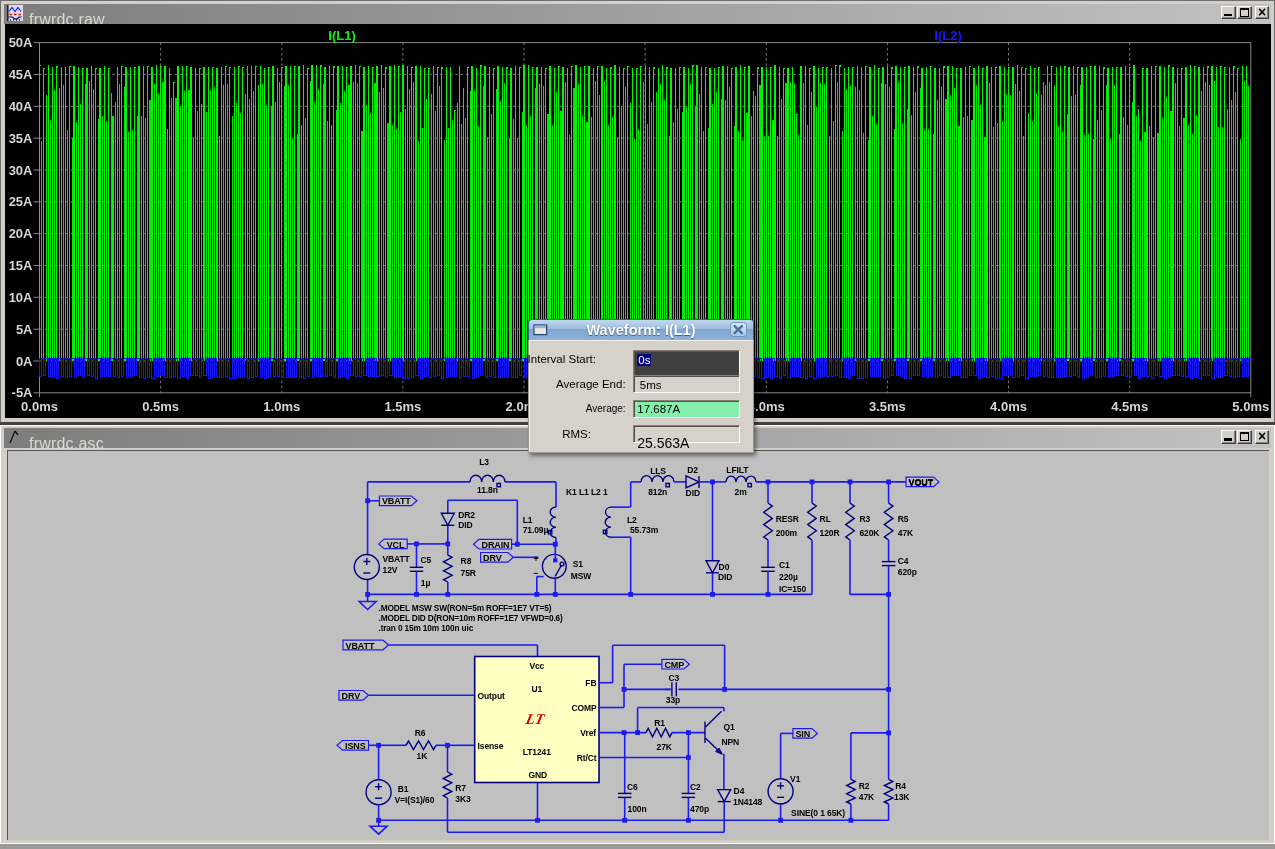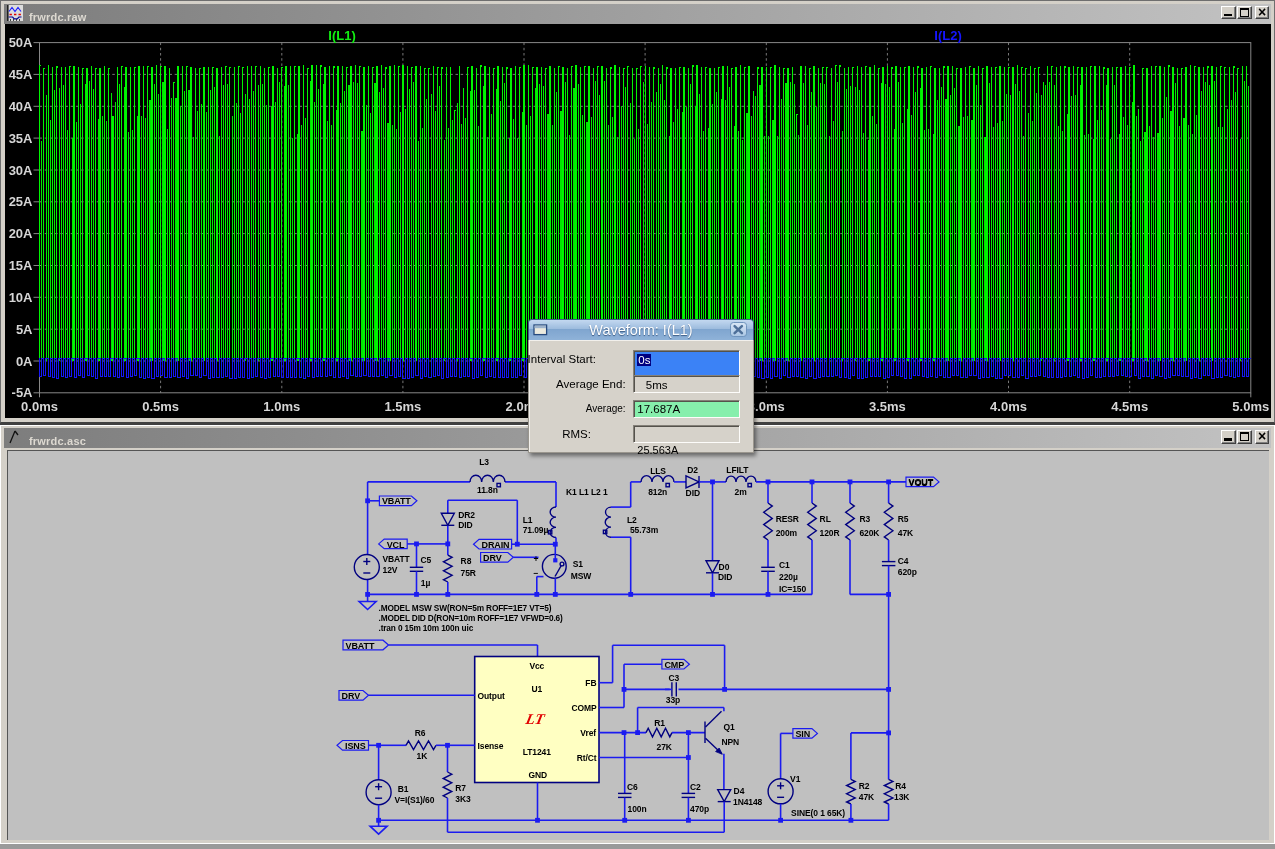--- a/index.html
+++ b/index.html
@@ -1,17 +1,17 @@
 <!DOCTYPE html>
 <html><head><meta charset="utf-8"><style>
 *{margin:0;padding:0;box-sizing:border-box}
 body{width:1275px;height:849px;overflow:hidden;position:relative;background:#909090;
  font-family:"Liberation Sans",sans-serif}
 .titlebar{position:absolute;background:linear-gradient(to right,#7d7d7d,#c2c2c2);}
-.ttext{position:absolute;left:25px;top:7px;font-size:11px;font-weight:bold;color:#ddd9d1;letter-spacing:.2px}
+.ttext{position:absolute;left:25px;top:7px;font-size:16px;font-weight:normal;color:#ddd9d1;letter-spacing:.2px}
 .wbtn{position:absolute;width:14.8px;height:13.8px;background:#d4d0c8;border:1px solid;
  border-color:#fff #404040 #404040 #fff;box-shadow:inset -1px -1px 0 #808080}
 .xg{position:absolute;left:0;top:-3px;width:100%;text-align:center;font:bold 14px "Liberation Sans";color:#000}
 </style></head><body>
 
 <div style="position:absolute;left:0;top:0;width:1275px;height:423px;background:#d4d0c8;
  border:1px solid #6e6e6e;border-bottom-color:#404040"></div>
 <div class="titlebar" style="left:4px;top:3.5px;width:1267px;height:20px">
  <div class="ttext">frwrdc.raw</div>
   </div>
@@ -419,43 +419,43 @@
 <div style="position:absolute;left:0;top:843px;width:1275px;height:6px;background:#9a9a9a;border-top:1px solid #fff"></div>
 
 <div style="position:absolute;left:527.6px;top:319.3px;width:226.8px;height:134.2px;z-index:10;
  box-shadow:2px 3px 4px rgba(0,0,0,.45)">
  <div style="position:absolute;left:0;top:0;width:100%;height:21px;border:1px solid #3d5e86;border-bottom:none;
   border-radius:4px 4px 0 0;background:linear-gradient(#c3d8f0,#9cbbdd 45%,#7fa5cf 46%,#8fb2d8)"></div>
  <svg width="15" height="12" style="position:absolute;left:5.5px;top:5px">
    <rect x="1" y="1" width="12.6" height="9.6" fill="#eceade" stroke="#274a7e" stroke-width="1.3"></rect>
    <rect x="1.6" y="1.6" width="11.4" height="2.6" fill="#9db3cc"></rect>
     </svg>
- <div style="position:absolute;left:0;top:2.5px;width:100%;text-align:center;font-weight:normal;font-size:14.5px;
+ <div style="position:absolute;left:0;top:2.5px;width:100%;text-align:center;font-weight:bold;font-size:14.5px;
   color:#fff;text-shadow:0 1px 1px rgba(40,70,110,.8)">Waveform: I(L1)</div>
  <div style="position:absolute;left:202.8px;top:3.2px;width:16.6px;height:15px;border-radius:3.5px;
   background:linear-gradient(#d8e6f5,#abc7e4);border:1.4px solid #6f94bd"></div>
  <svg width="16.6" height="15" style="position:absolute;left:202.8px;top:3.2px">
   <path d="M4.6 4.2L11.9 11.2M11.9 4.2L4.6 11.2" stroke="#4d6f99" stroke-width="2.5" stroke-linecap="round"></path>
     </svg>
  <div style="position:absolute;left:0;top:21px;width:100%;height:113.2px;background:#d6d2ca;
   border:1px solid #9a968e;border-top:none;box-shadow:inset 1px 1px 0 #f2f0ec"></div>
  <div style="position:absolute;left:0;top:21px;width:100%">
   <div style="position:absolute;left:0;top:12.7px;width:98px;font-size:11.5px;color:#000">Interval Start:</div>
-  <div style="position:absolute;left:105.2px;top:10.2px;width:106.9px;height:27px;background:#3b82f6;
+  <div style="position:absolute;left:105.2px;top:10.2px;width:106.9px;height:27px;background:#404040;
    border:1px solid;border-color:#848078 #fdfcfa #fdfcfa #848078;box-shadow:inset 1px 1px 0 #55524c">
    <div style="position:absolute;left:3.5px;top:2.2px;font-size:11.5px;color:#000"><span style="background:#000080;color:#fff;padding:0 1px">0s</span></div>
       </div>
   <div style="position:absolute;left:0;top:37.599999999999994px;width:98px;text-align:right;font-size:11.5px;color:#000">Average End:</div>
   <div style="position:absolute;left:105.2px;top:35.099999999999994px;width:106.9px;height:18.1px;background:#d6d2ca;
    border:1px solid;border-color:#848078 #fdfcfa #fdfcfa #848078;box-shadow:inset 1px 1px 0 #55524c">
-   <div style="position:absolute;left:12px;top:2.2px;font-size:11.5px;color:#000">5ms</div>
+   <div style="position:absolute;left:6px;top:2.2px;font-size:11.5px;color:#000">5ms</div>
       </div>
   <div style="position:absolute;left:0;top:62.49999999999999px;width:98px;text-align:right;font-size:10px;color:#000">Average:</div>
   <div style="position:absolute;left:105.2px;top:59.99999999999999px;width:106.9px;height:18.1px;background:#86efac;
    border:1px solid;border-color:#848078 #fdfcfa #fdfcfa #848078;box-shadow:inset 1px 1px 0 #55524c">
    <div style="position:absolute;left:3.5px;top:2.2px;font-size:11.5px;color:#000">17.687A</div>
       </div>
   <div style="position:absolute;left:0;top:87.39999999999999px;width:98px;text-align:center;font-size:11.5px;color:#000">RMS:</div>
   <div style="position:absolute;left:105.2px;top:84.89999999999999px;width:106.9px;height:18.1px;background:#d6d2ca;
    border:1px solid;border-color:#848078 #fdfcfa #fdfcfa #848078;box-shadow:inset 1px 1px 0 #55524c">
-   <div style="position:absolute;left:3.5px;top:18px;font-size:11px;color:#000">25.563A</div>
+   <div style="position:absolute;left:3.5px;top:9px;font-size:14px;color:#000">25.563A</div>
       </div>
  </div>
 </div>
 </body></html>

